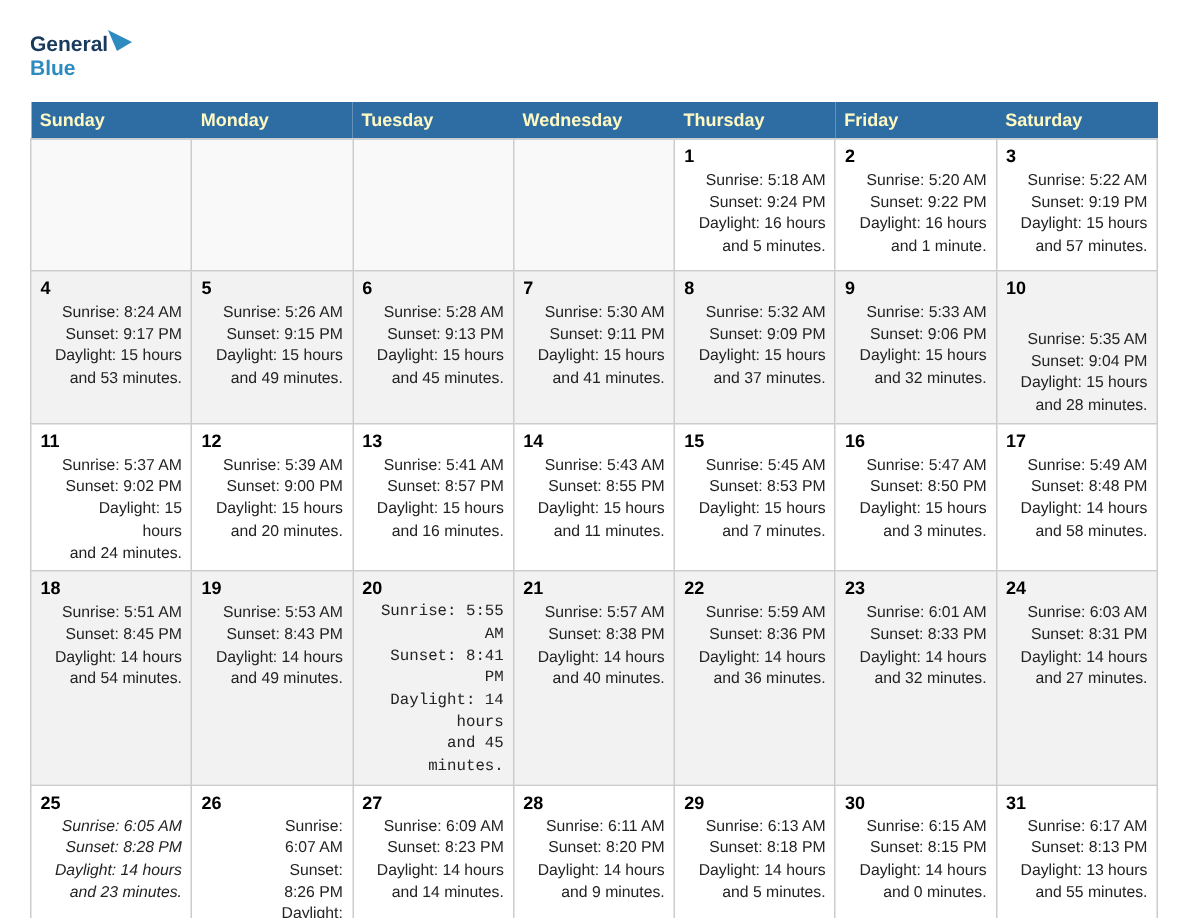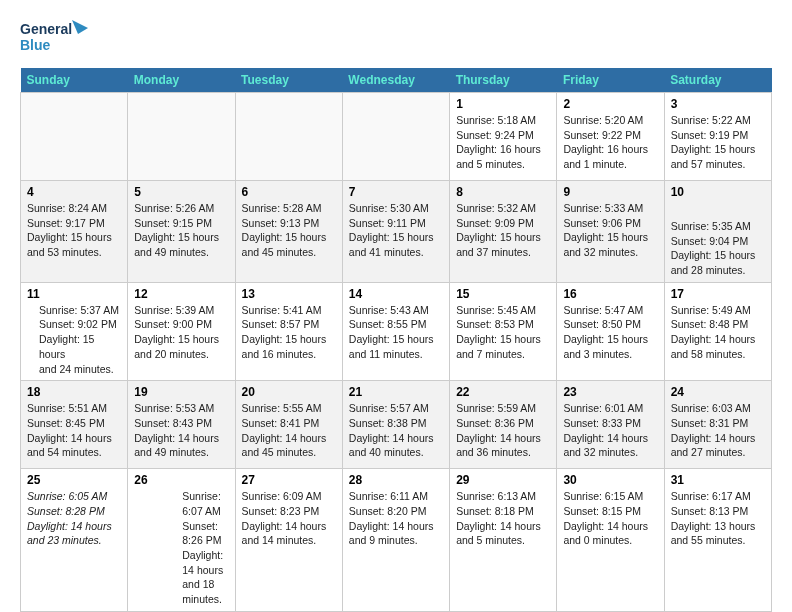--- a/index.html
+++ b/index.html
@@ -33,21 +33,21 @@
       font-size: 15px;
       color: #333;
     }
     table {
       width: 100%;
       border-collapse: collapse;
       font-size: 11px;
     }
     thead th {
       background: #2e6da4;
-      color: #5eead4;
+      color: #fef9c3;
       text-align: left;
       padding: 5px 6px;
       font-size: 12px;
       font-weight: bold;
     }
     tbody td {
       vertical-align: top;
       padding: 4px 6px;
       border: 1px solid #ccc;
       width: 14.28%;
@@ -61,20 +61,21 @@
     .day-num {
       font-weight: bold;
       font-size: 12px;
       margin-bottom: 2px;
       display: block;
     }
     .day-info {
       font-size: 10.5px;
       line-height: 1.4;
       color: #222;
+      text-align: right;
     }
     td.empty {
       background: #f9f9f9;
     }
   </style>
 </head>
 <body>
 
 <div class="header">
   <div class="logo">
@@ -242,21 +243,21 @@
         </td>
         <td>
           <span class="day-num">19</span>
           <div class="day-info" style="white-space: pre-line;">Sunrise: 5:53 AM
 Sunset: 8:43 PM
 Daylight: 14 hours
 and 49 minutes.</div>
         </td>
         <td>
           <span class="day-num">20</span>
-          <div class="day-info" style="white-space: pre-line;">Sunrise: 5:55 AM
+          <div class="day-info" style="white-space: pre-line; font-family: Liberation Mono, monospace;">Sunrise: 5:55 AM
 Sunset: 8:41 PM
 Daylight: 14 hours
 and 45 minutes.</div>
         </td>
         <td>
           <span class="day-num">21</span>
           <div class="day-info" style="white-space: pre-line;">Sunrise: 5:57 AM
 Sunset: 8:38 PM
 Daylight: 14 hours
 and 40 minutes.</div>

